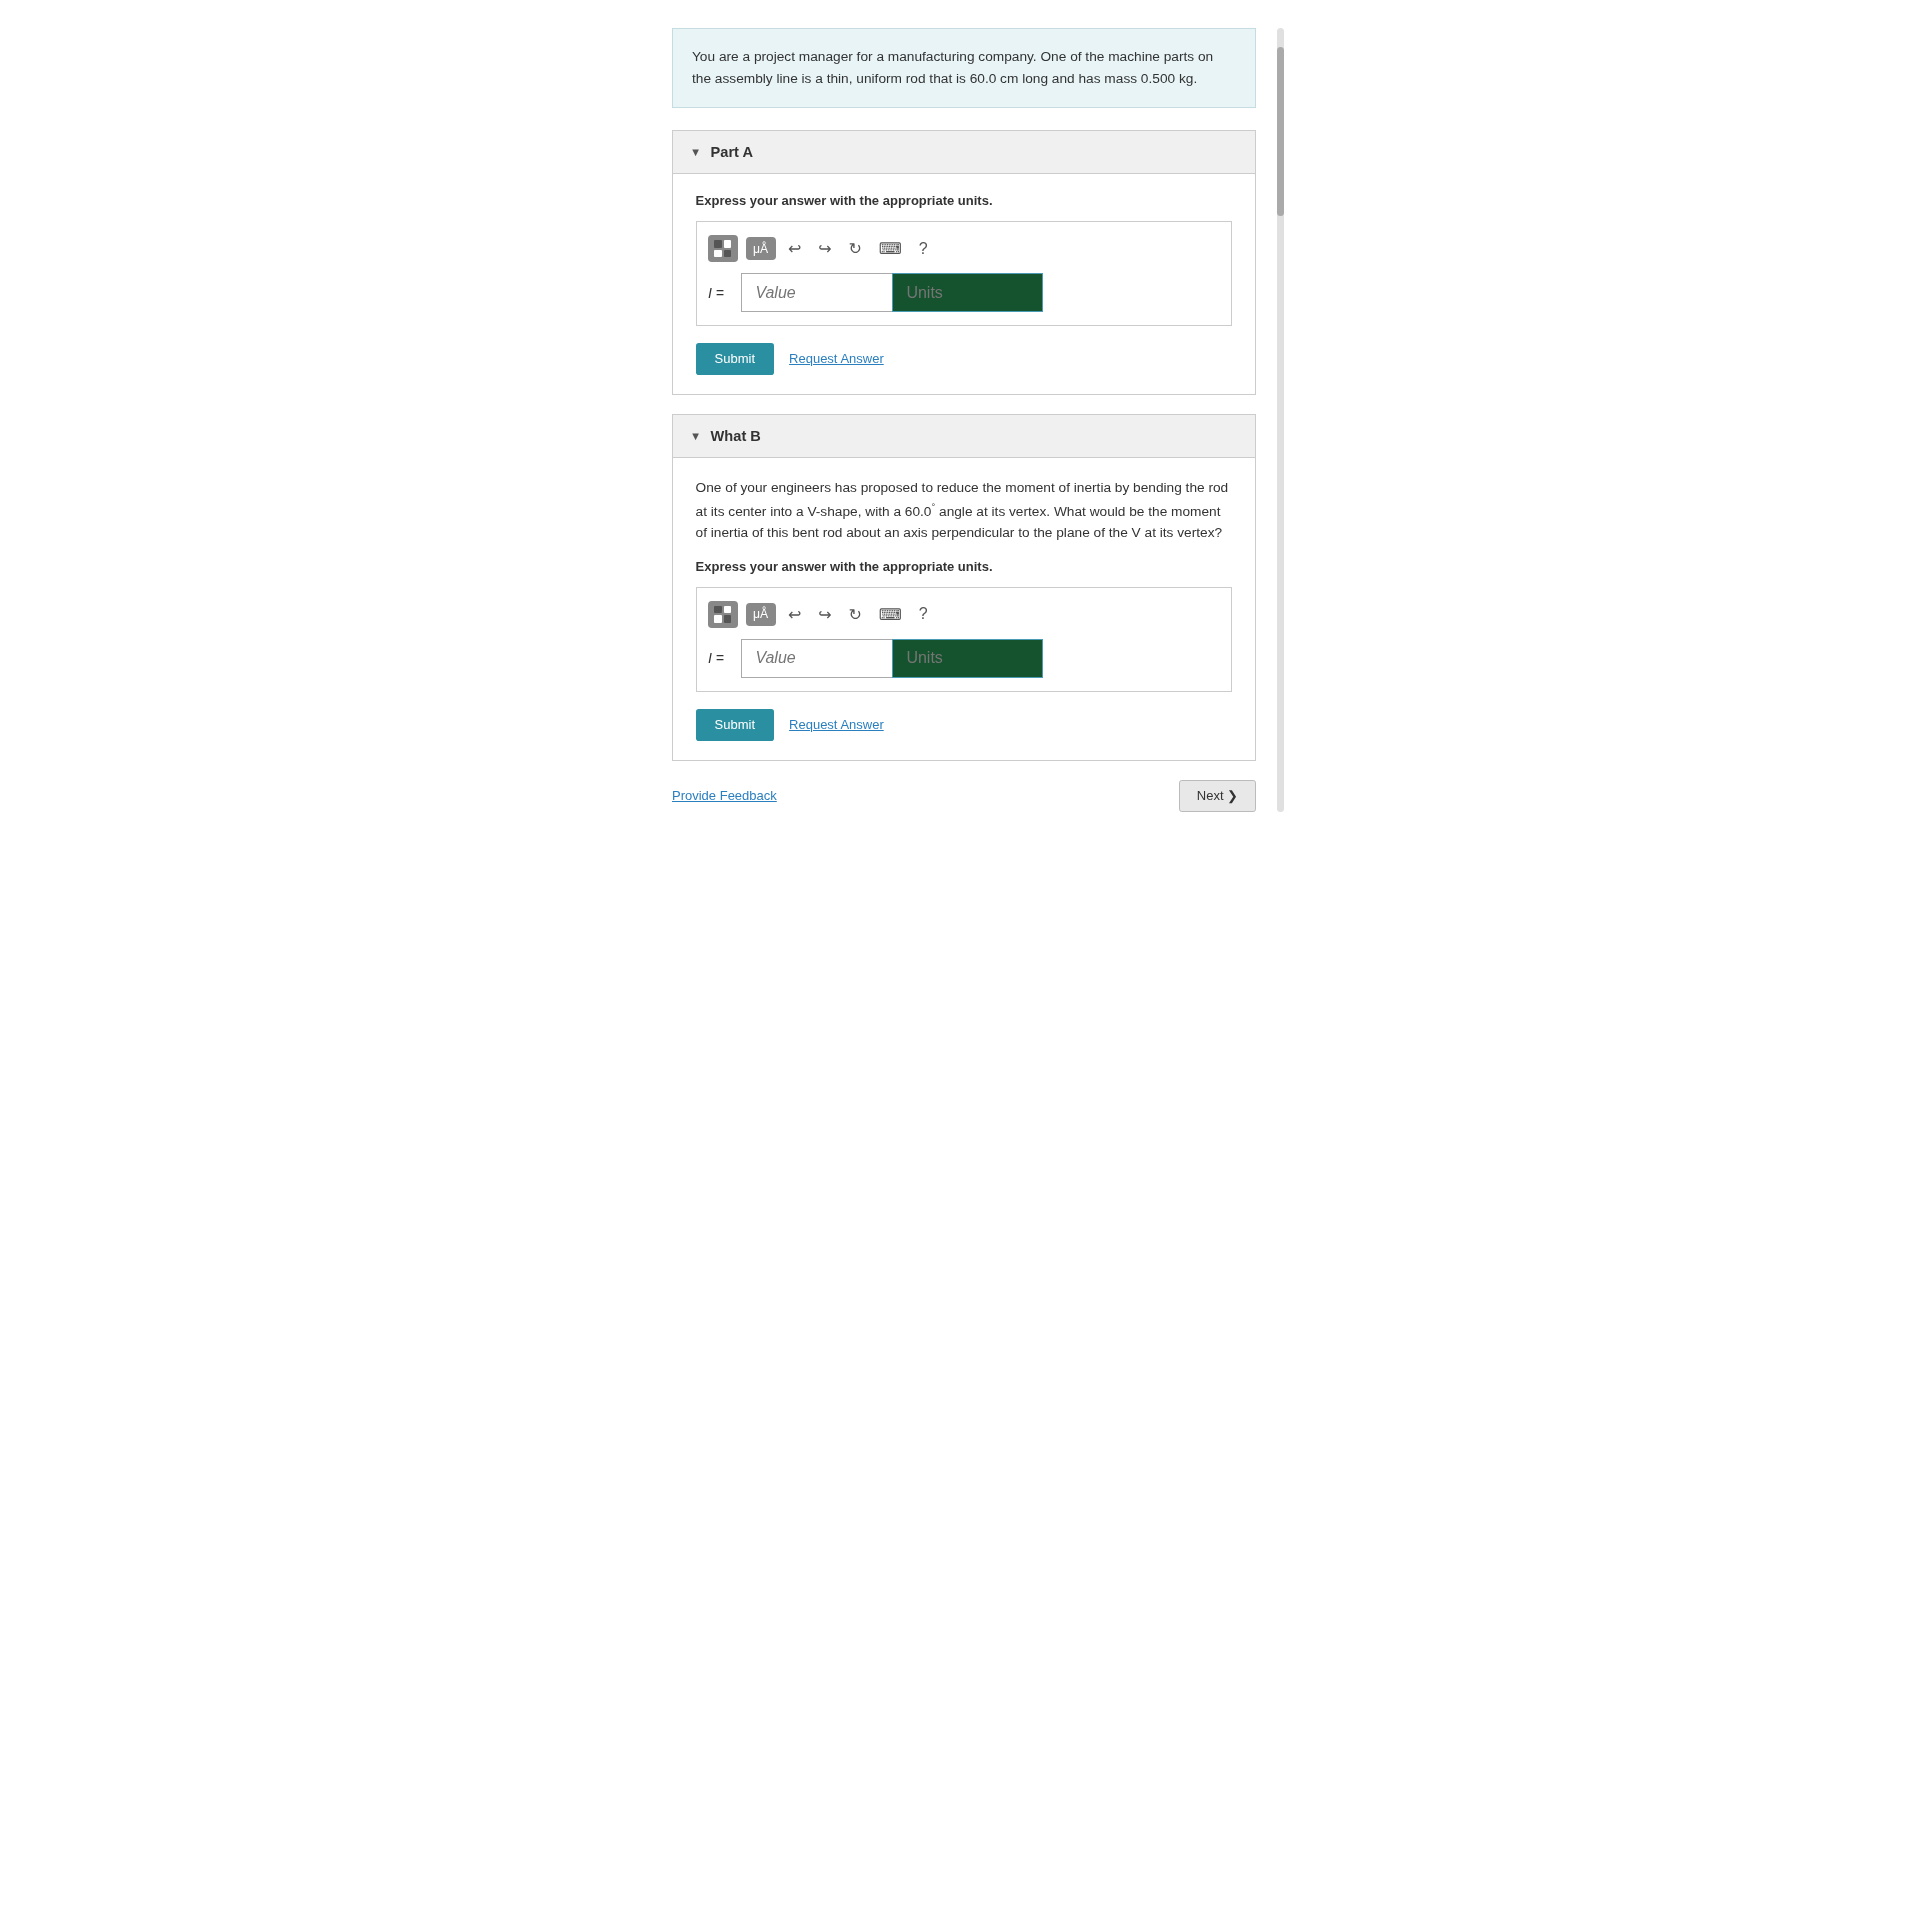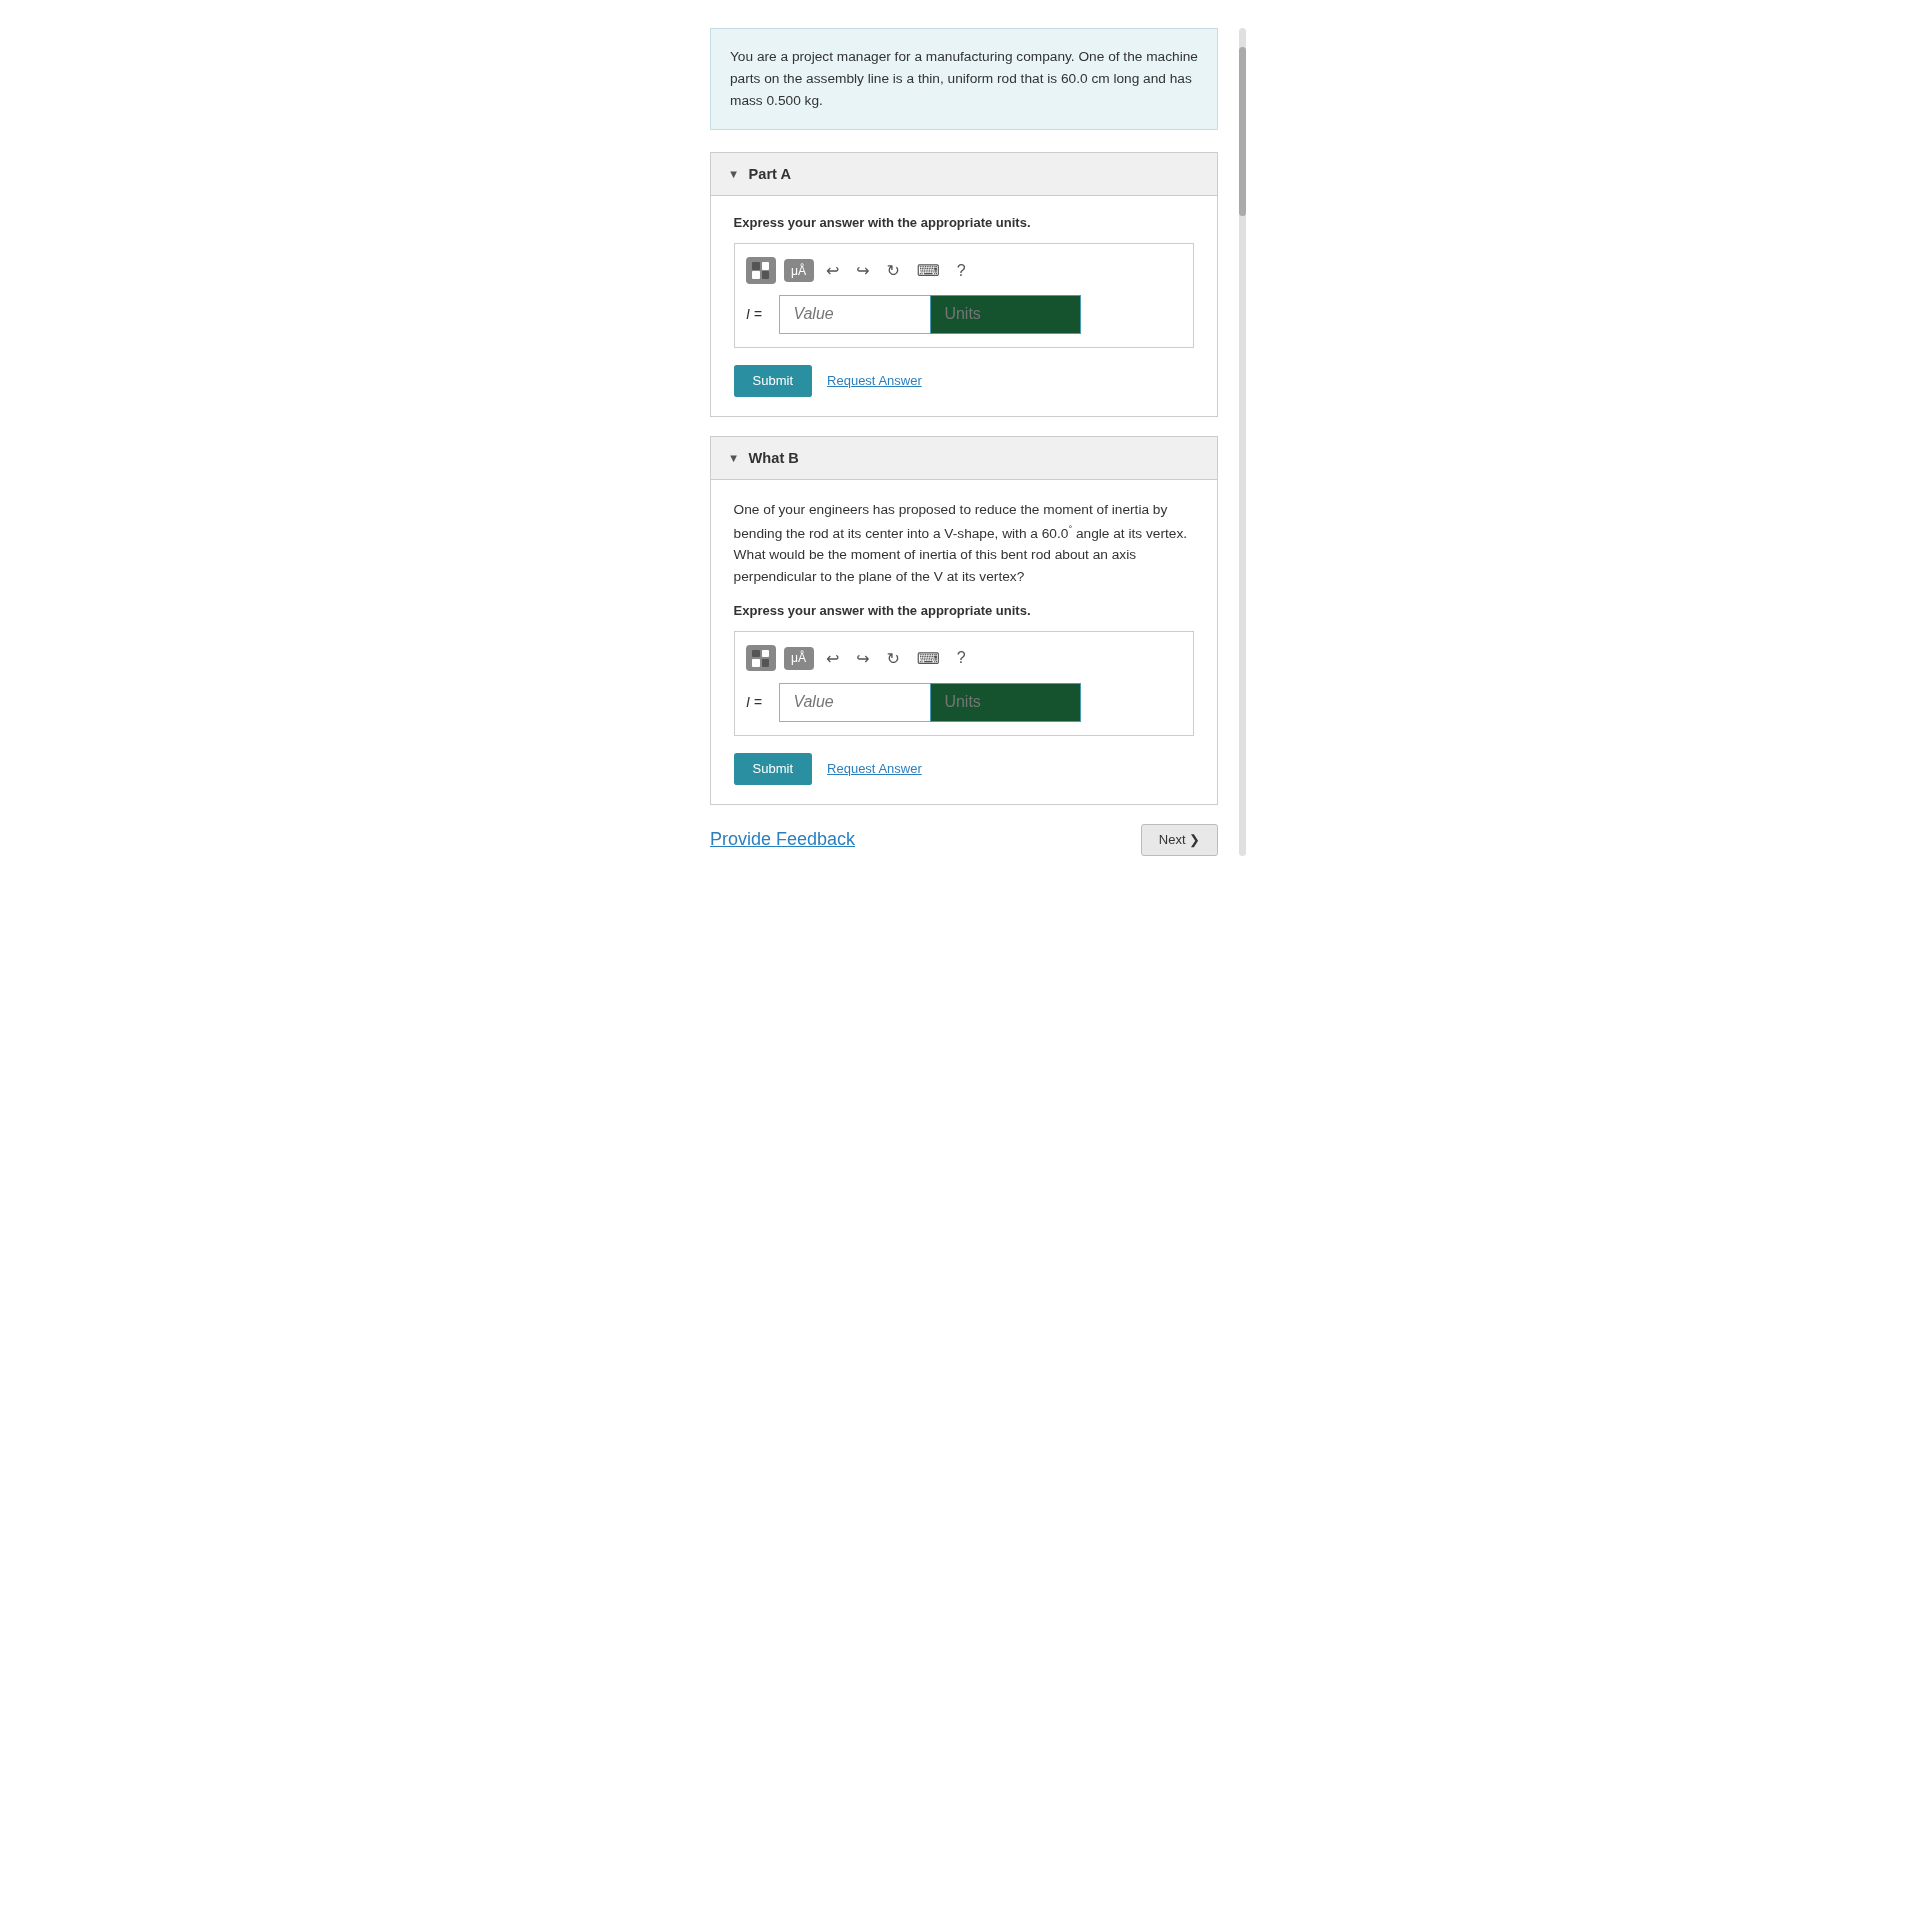--- a/index.html
+++ b/index.html
@@ -6,21 +6,21 @@
     body {
       font-family: Arial, sans-serif;
       font-size: 14px;
       background: #fff;
       color: #333;
       display: flex;
       justify-content: center;
       padding: 28px 0;
     }
     .page-container {
-      width: 508px;
+      width: 584px;
       position: relative;
     }
     .intro-box {
       background: #e8f4f6;
       border: 0.9px solid #c5dde2;
       padding: 17px 19px;
       margin-bottom: 22.6px;
       font-size: 13.7px;
       line-height: 1.6;
       color: #333;
@@ -168,21 +168,21 @@
     }
     .bottom-row {
       display: flex;
       justify-content: space-between;
       align-items: center;
       margin-top: 9.4px;
     }
     .feedback-link {
       color: #2a7fbf;
       text-decoration: underline;
-      font-size: 18px;
+      font-size: 13px;
       cursor: pointer;
       background: none;
       border: none;
     }
     .next-btn {
       background: #e8e8e8;
       border: 0.9px solid #bbb;
       border-radius: 2.8px;
       padding: 7.5px 17px;
       font-size: 13px;

